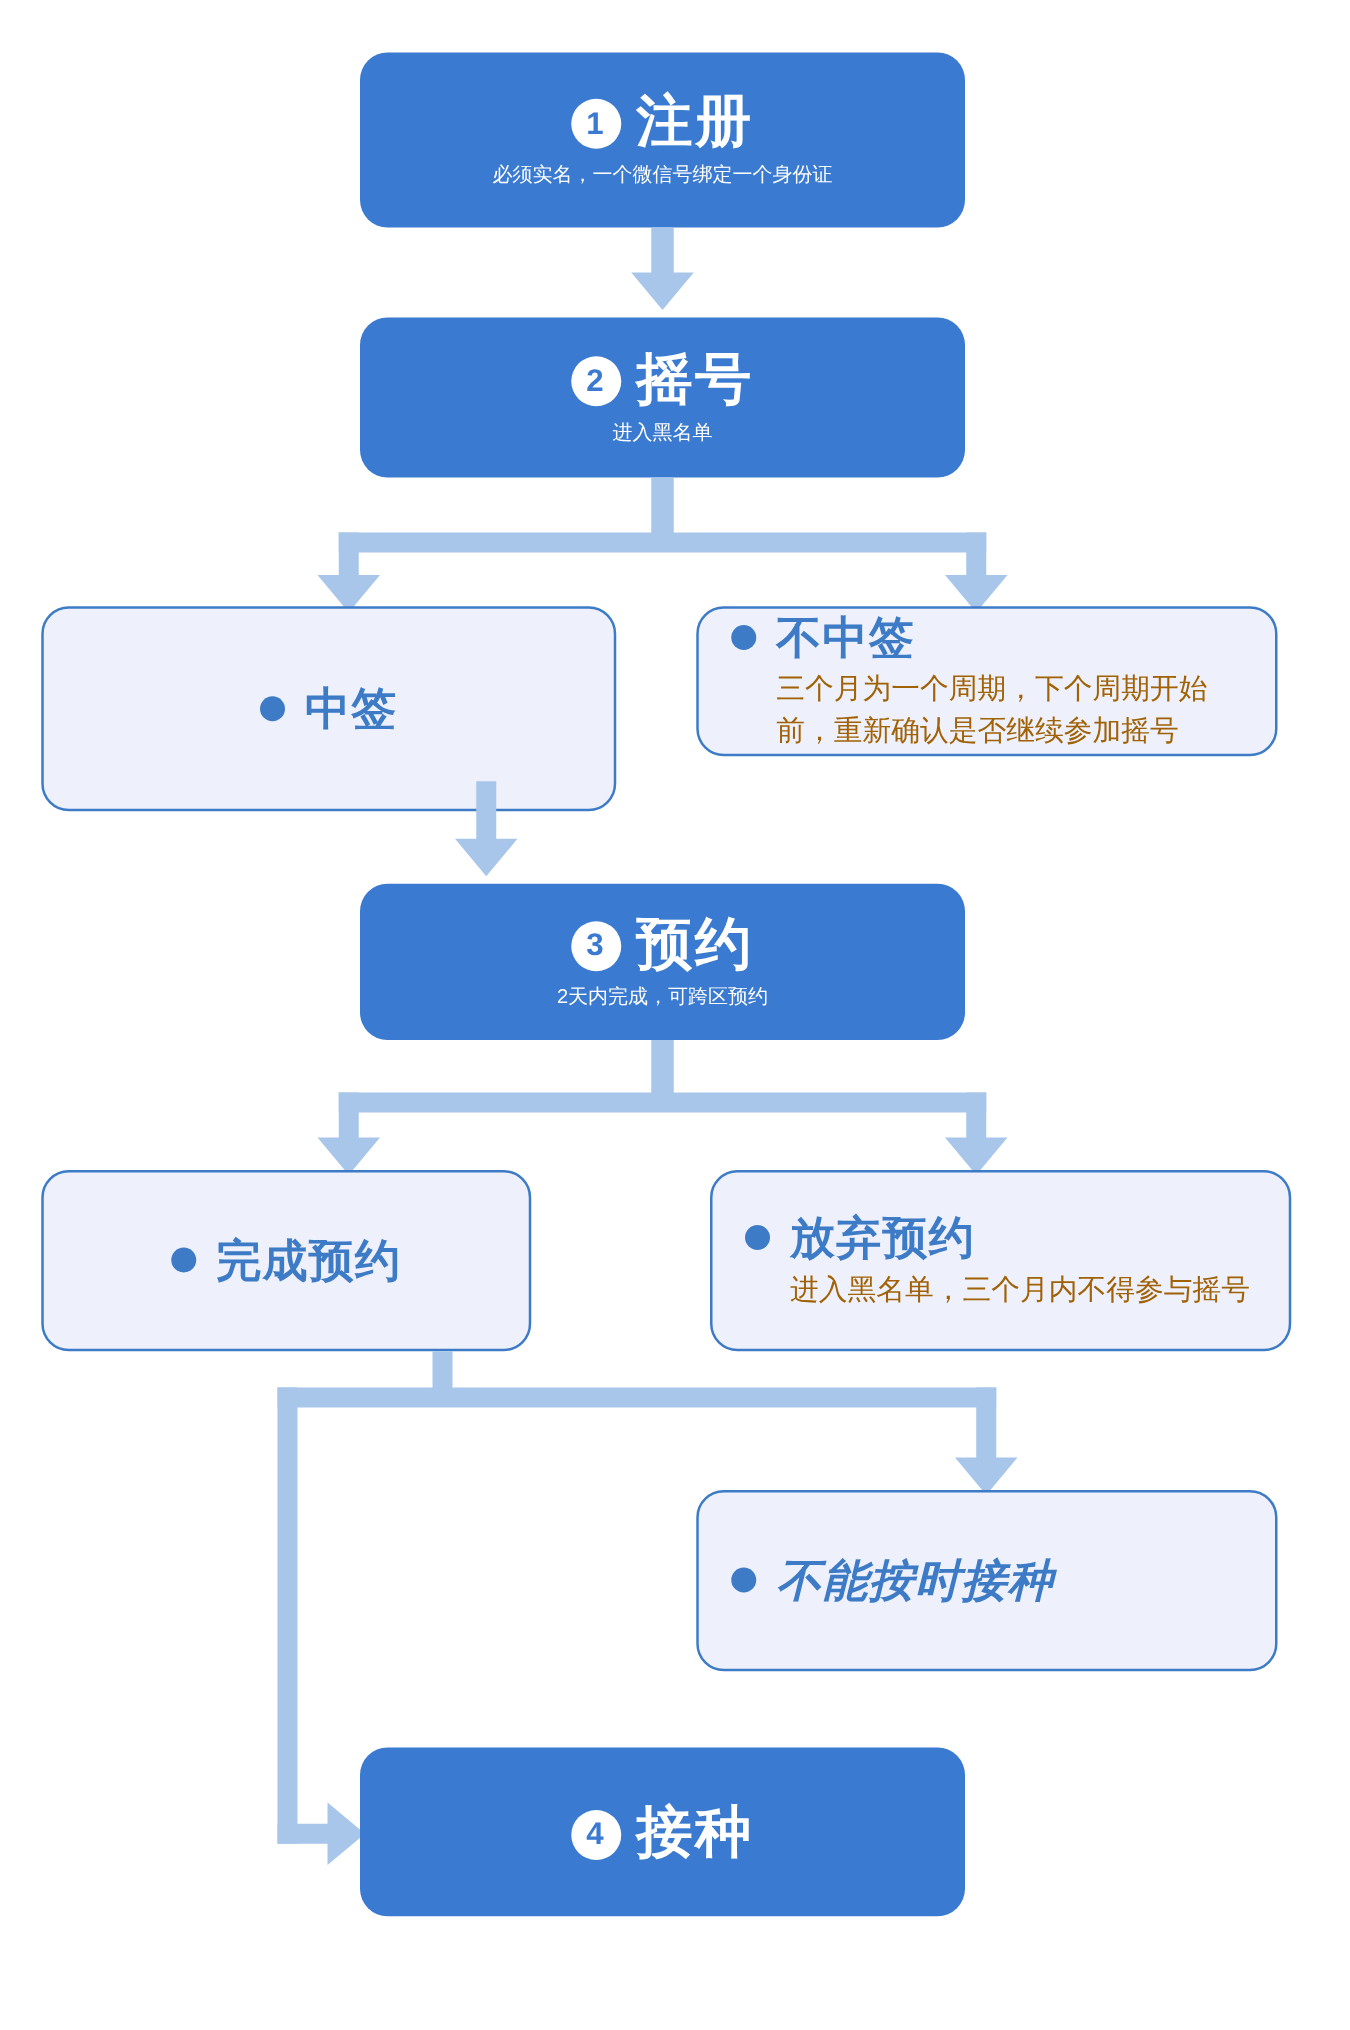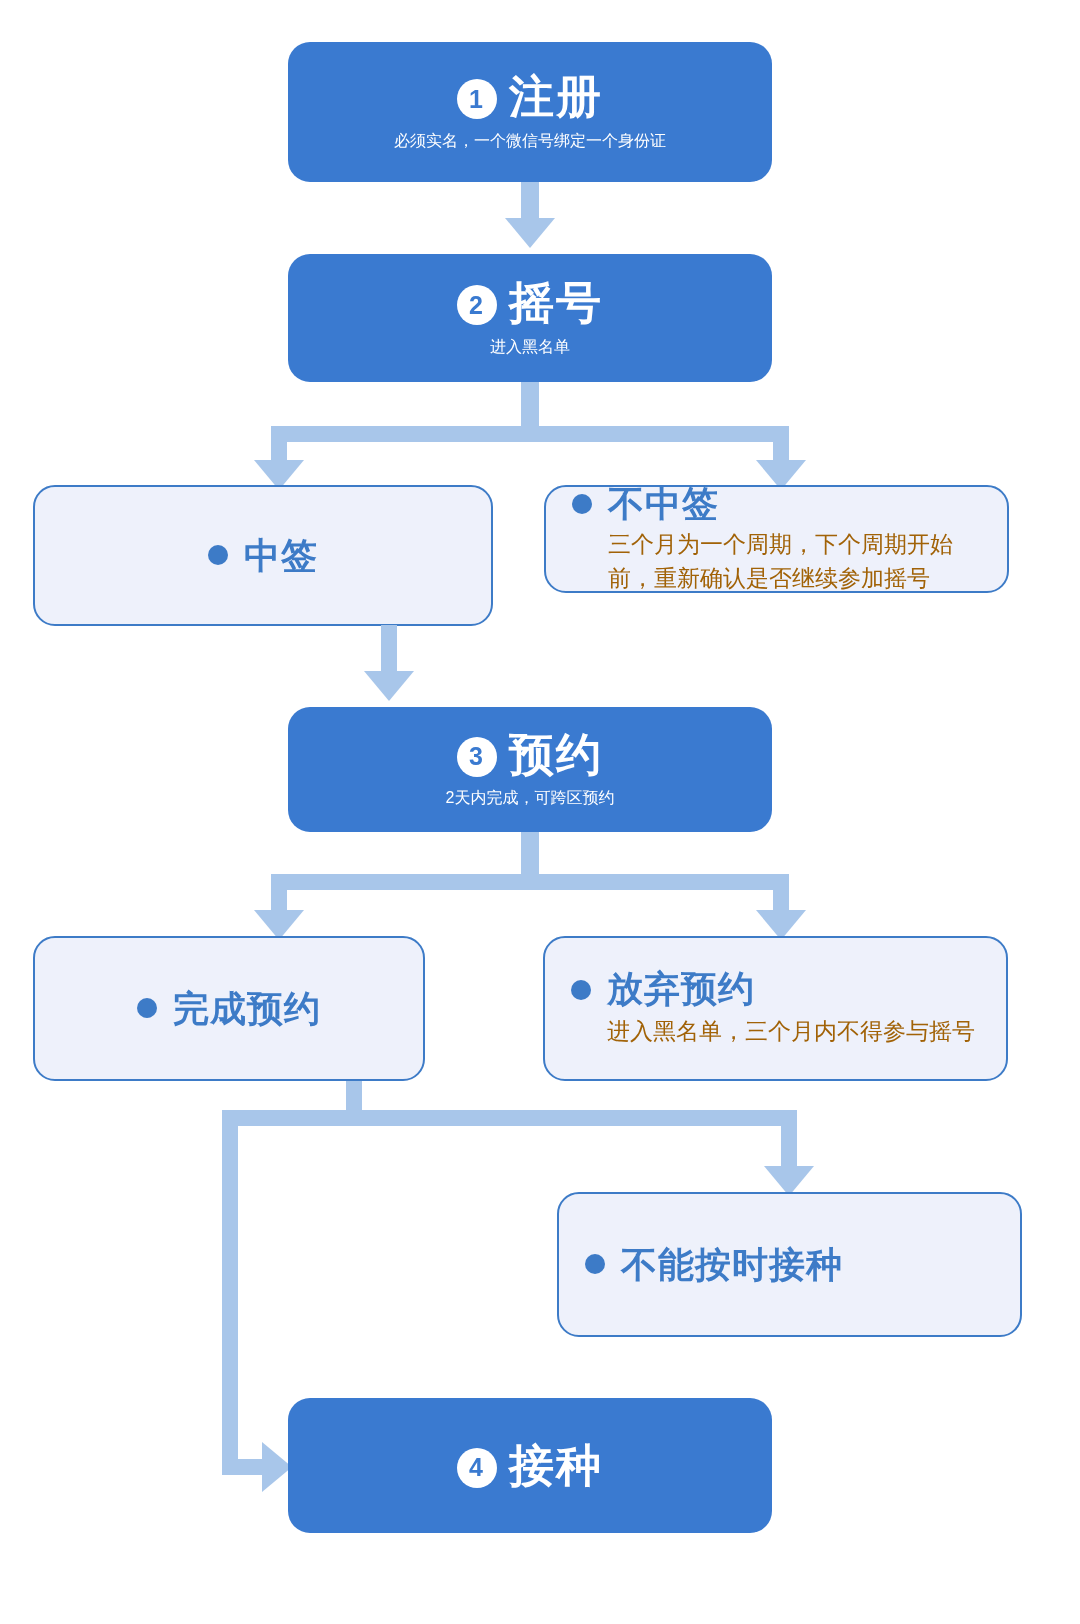--- a/index.html
+++ b/index.html
@@ -158,28 +158,28 @@
     <div class="p-sub">进入黑名单</div>
   </div>
 
   <div class="ln" style="left:521px; top:382px; width:18px; height:52px;"></div>
   <div class="ln" style="left:271px; top:426px; width:518px; height:16px;"></div>
   <div class="ln" style="left:271px; top:426px; width:16px; height:40px;"></div>
   <div class="arrow-down" style="left:254px; top:460px;"></div>
   <div class="ln" style="left:773px; top:426px; width:16px; height:40px;"></div>
   <div class="arrow-down" style="left:756px; top:460px;"></div>
 
-  <div class="box light center" style="left:33px; top:485px; width:460px; height:141px;">
+  <div class="box light center" style="left:33px; top:485px; width:460px; height:164px;">
     <div class="l-head">
       <span class="dot"></span>
       <span>中签</span>
     </div>
   </div>
 
-  <div class="box light pad-l" style="left:544px; top:485px; width:465px; height:108px;">
+  <div class="box light pad-l" style="left:557px; top:485px; width:465px; height:120px;">
     <div class="l-head">
       <span class="dot"></span>
       <span>不中签</span>
     </div>
     <div class="l-body indent-body">三个月为一个周期，下个周期开始前，重新确认是否继续参加摇号</div>
   </div>
 
   <div class="ln" style="left:381px; top:625px; width:16px; height:52px;"></div>
   <div class="arrow-down" style="left:364px; top:671px;"></div>
 
@@ -198,38 +198,38 @@
   <div class="ln" style="left:773px; top:874px; width:16px; height:42px;"></div>
   <div class="arrow-down" style="left:756px; top:910px;"></div>
 
   <div class="box light center" style="left:33px; top:936px; width:392px; height:145px;">
     <div class="l-head">
       <span class="dot"></span>
       <span>完成预约</span>
     </div>
   </div>
 
-  <div class="box light pad-l" style="left:543px; top:936px; width:465px; height:145px;font-family:Liberation Serif, serif;">
+  <div class="box light pad-l" style="left:568px; top:936px; width:465px; height:145px;">
     <div class="l-head">
       <span class="dot"></span>
       <span>放弃预约</span>
     </div>
     <div class="l-body indent-body">进入黑名单，三个月内不得参与摇号</div>
   </div>
 
   <div class="ln" style="left:346px; top:1081px; width:16px; height:36px;"></div>
   <div class="ln" style="left:222px; top:1110px; width:575px; height:16px;"></div>
   <div class="ln" style="left:781px; top:1110px; width:16px; height:62px;"></div>
   <div class="arrow-down" style="left:764px; top:1166px;"></div>
 
   <div class="ln" style="left:222px; top:1110px; width:16px; height:365px;"></div>
   <div class="ln" style="left:222px; top:1459px; width:45px; height:16px;"></div>
   <div class="arrow-right" style="left:262px; top:1442px;"></div>
 
-  <div class="box light pad-l" style="left:557px; top:1192px; width:465px; height:145px;">
+  <div class="box light pad-l" style="left:557px; top:1192px; width:465px; height:145px;font-style:italic;">
     <div class="l-head">
       <span class="dot"></span>
       <span>不能按时接种</span>
     </div>
   </div>
 
   <div class="box primary" style="left:288px; top:1398px; width:484px; height:135px;">
     <div class="p-title">
       <span class="num">4</span>
       <span>接种</span>

